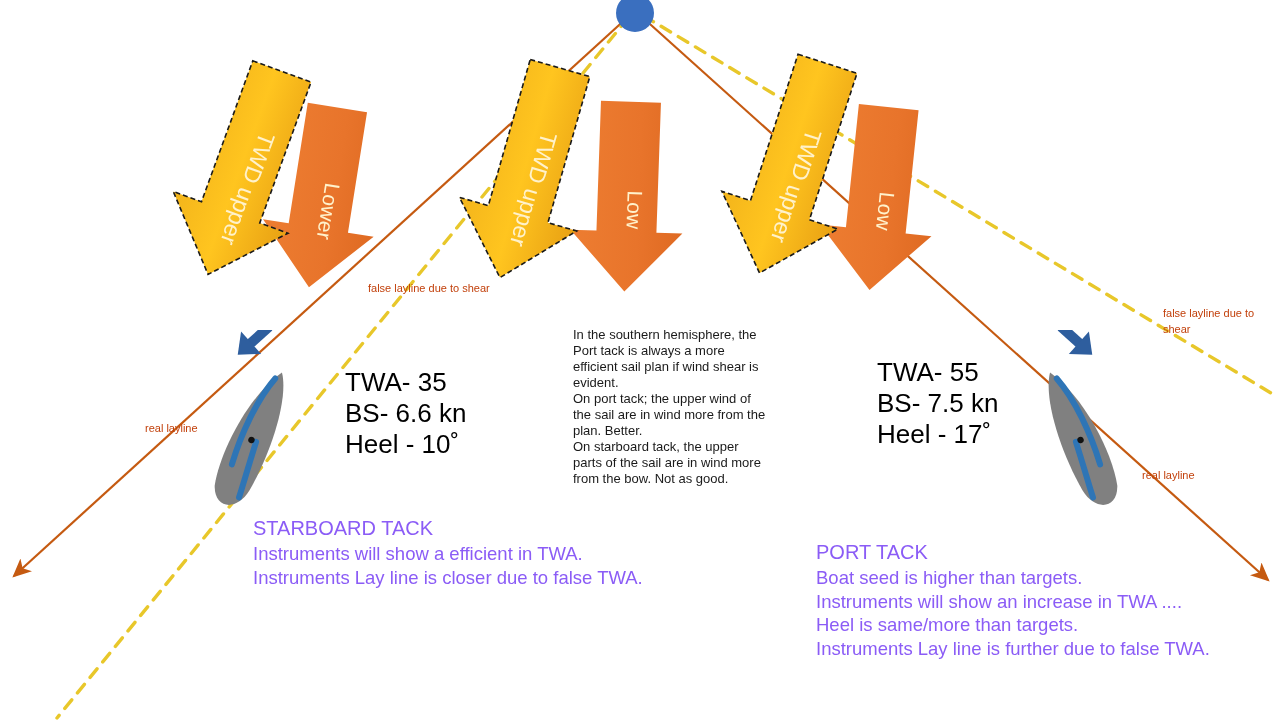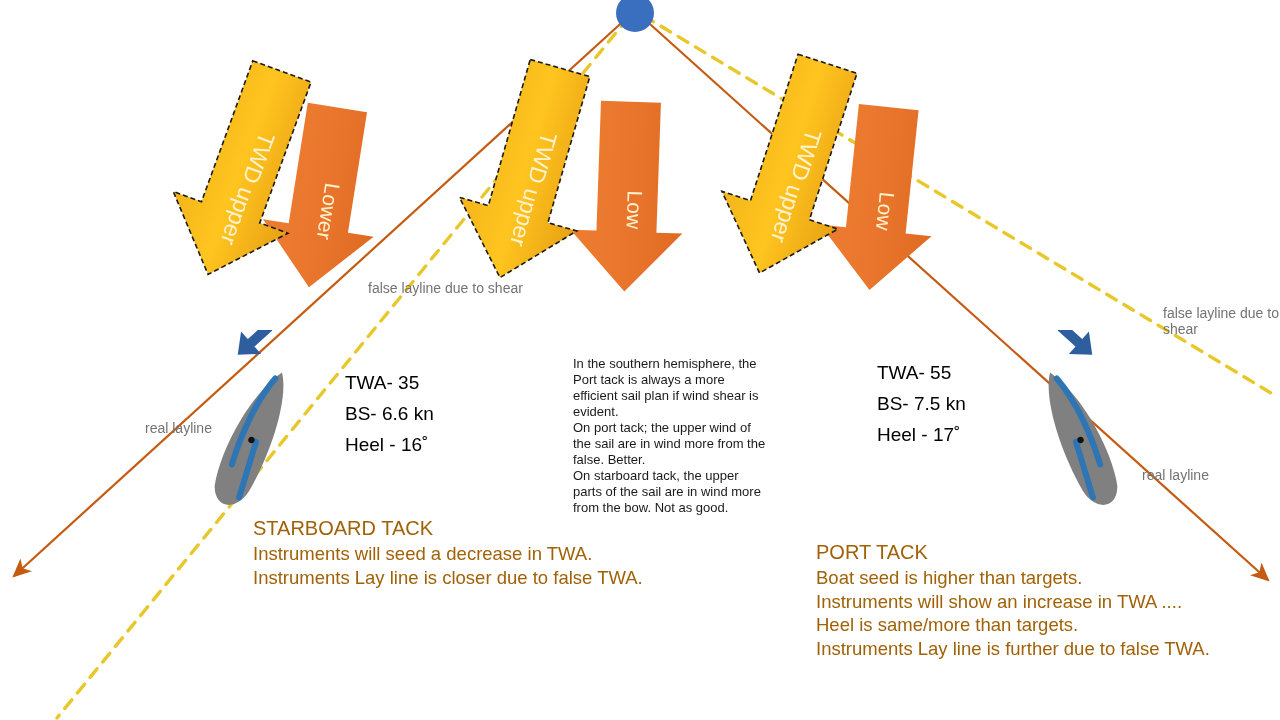--- a/index.html
+++ b/index.html
@@ -31,45 +31,45 @@
   }
   .arrow-svg {
     display: block;
     overflow: visible;
   }
   .boat {
     position: absolute;
   }
   .stat-block {
     position: absolute;
-    font-size: 19px;
+    font-size: 26px;
     line-height: 31px;
     color: #000000;
   }
   .tack-block {
     position: absolute;
     font-size: 18.5px;
     line-height: 23.5px;
-    color: #a16207;
+    color: #8b5cf6;
   }
   .tack-title {
     font-size: 20px;
     line-height: 27px;
   }
   .note-block {
     position: absolute;
     font-size: 13px;
     line-height: 16px;
     color: #1a1a1a;
   }
   .layline-label {
     position: absolute;
-    font-size: 14px;
+    font-size: 11px;
     line-height: 16px;
-    color: #737373;
+    color: #c2410c;
   }
 </style>
 </head>
 <body>
 
 <div id="stage">
 
   <svg id="lines-layer" viewBox="0 0 1280 720">
     <defs>
       <marker id="ah-orange" markerWidth="9" markerHeight="9" refX="7.5" refY="4.5" orient="auto" markerUnits="strokeWidth">
@@ -189,45 +189,45 @@
 
   <div class="layline-label" style="left:145px; top:420px;">real
 layline</div>
 
   <div class="layline-label" style="left:1142px; top:467px;">real
 layline</div>
 
   <div class="stat-block" style="left:345px; top:367px;">
     <div>TWA- 35</div>
     <div>BS- 6.6 kn</div>
-    <div>Heel - 16˚</div>
+    <div>Heel - 10˚</div>
   </div>
 
   <div class="stat-block" style="left:877px; top:357px;">
     <div>TWA- 55</div>
     <div>BS- 7.5 kn</div>
     <div>Heel - 17˚</div>
   </div>
 
-  <div class="note-block" style="left:573px; top:327px; width:200px;margin-top:29px;">
+  <div class="note-block" style="left:573px; top:327px; width:200px;">
     <div>In the southern hemisphere, the</div>
     <div>Port tack is always a more</div>
     <div>efficient sail plan if wind shear is</div>
     <div>evident.</div>
     <div>On port tack; the upper wind of</div>
     <div>the sail are in wind more from the</div>
-    <div>false. Better.</div>
+    <div>plan. Better.</div>
     <div>On starboard tack, the upper</div>
     <div>parts of the sail are in wind more</div>
     <div>from the bow. Not as good.</div>
   </div>
 
   <div class="tack-block" style="left:253px; top:515px;">
     <div class="tack-title">STARBOARD TACK</div>
-    <div>Instruments will seed a decrease in TWA.</div>
+    <div>Instruments will show a efficient in TWA.</div>
     <div>Instruments Lay line is closer due to false TWA.</div>
   </div>
 
   <div class="tack-block" style="left:816px; top:494px;margin-top:45px;">
     <div class="tack-title">PORT TACK</div>
     <div>Boat seed is higher than targets.</div>
     <div>Instruments will show an increase in TWA ....</div>
     <div>Heel is same/more than targets.</div>
     <div>Instruments Lay line is further due to false TWA.</div>
   </div>

